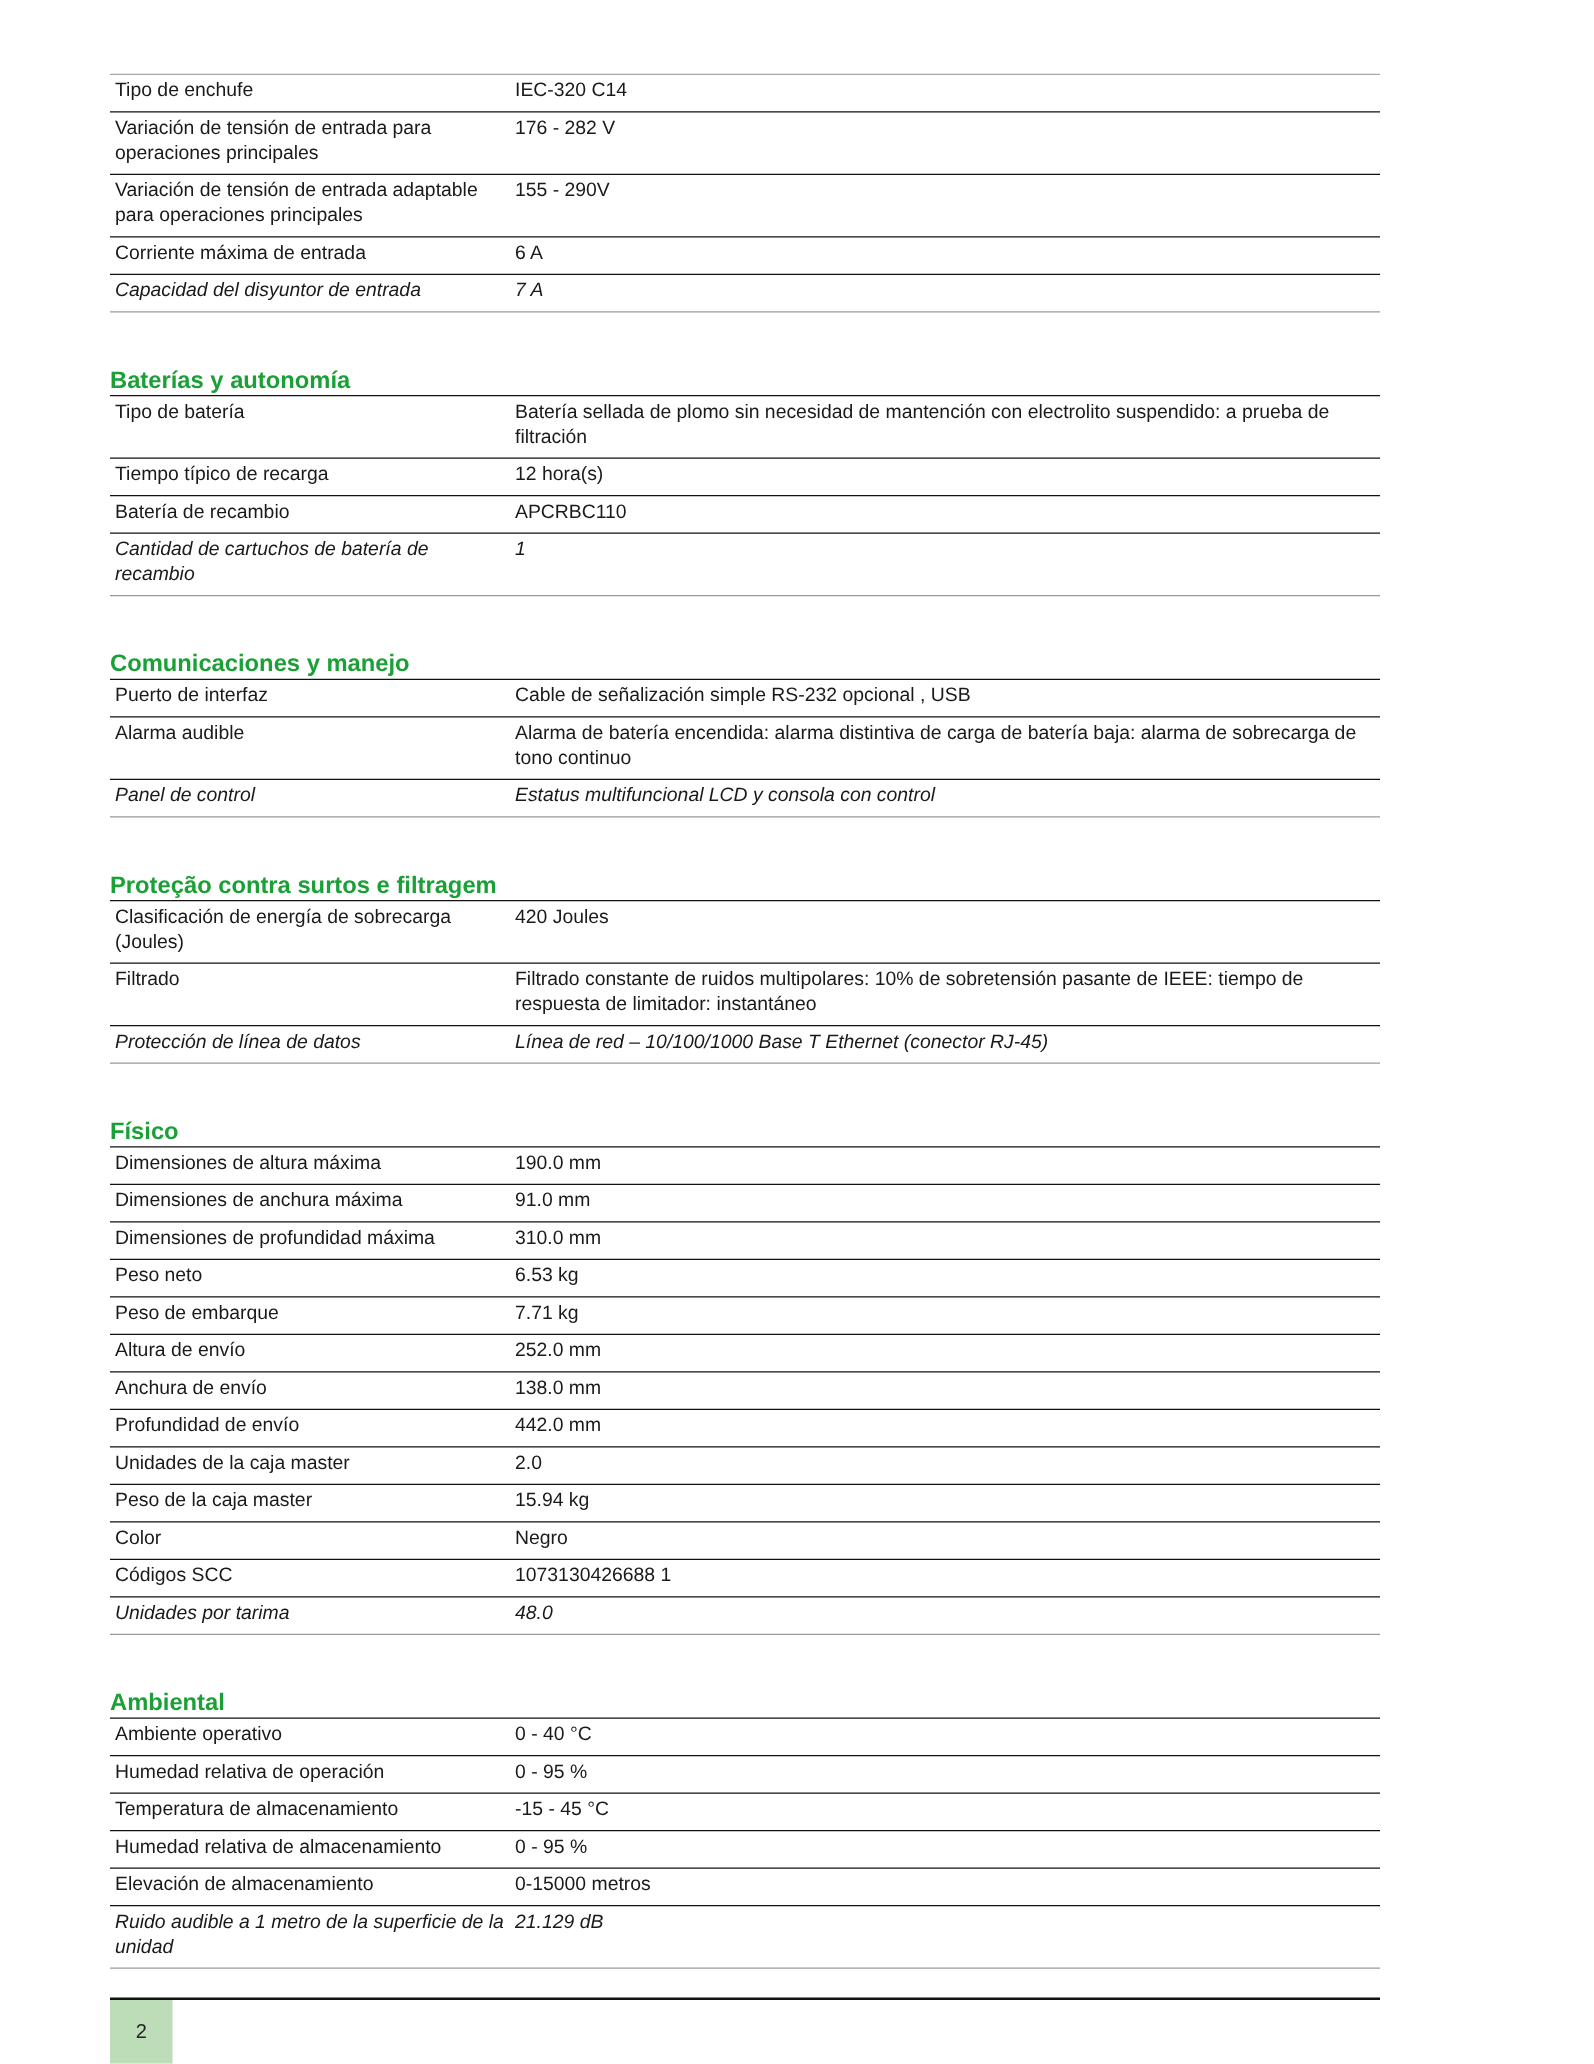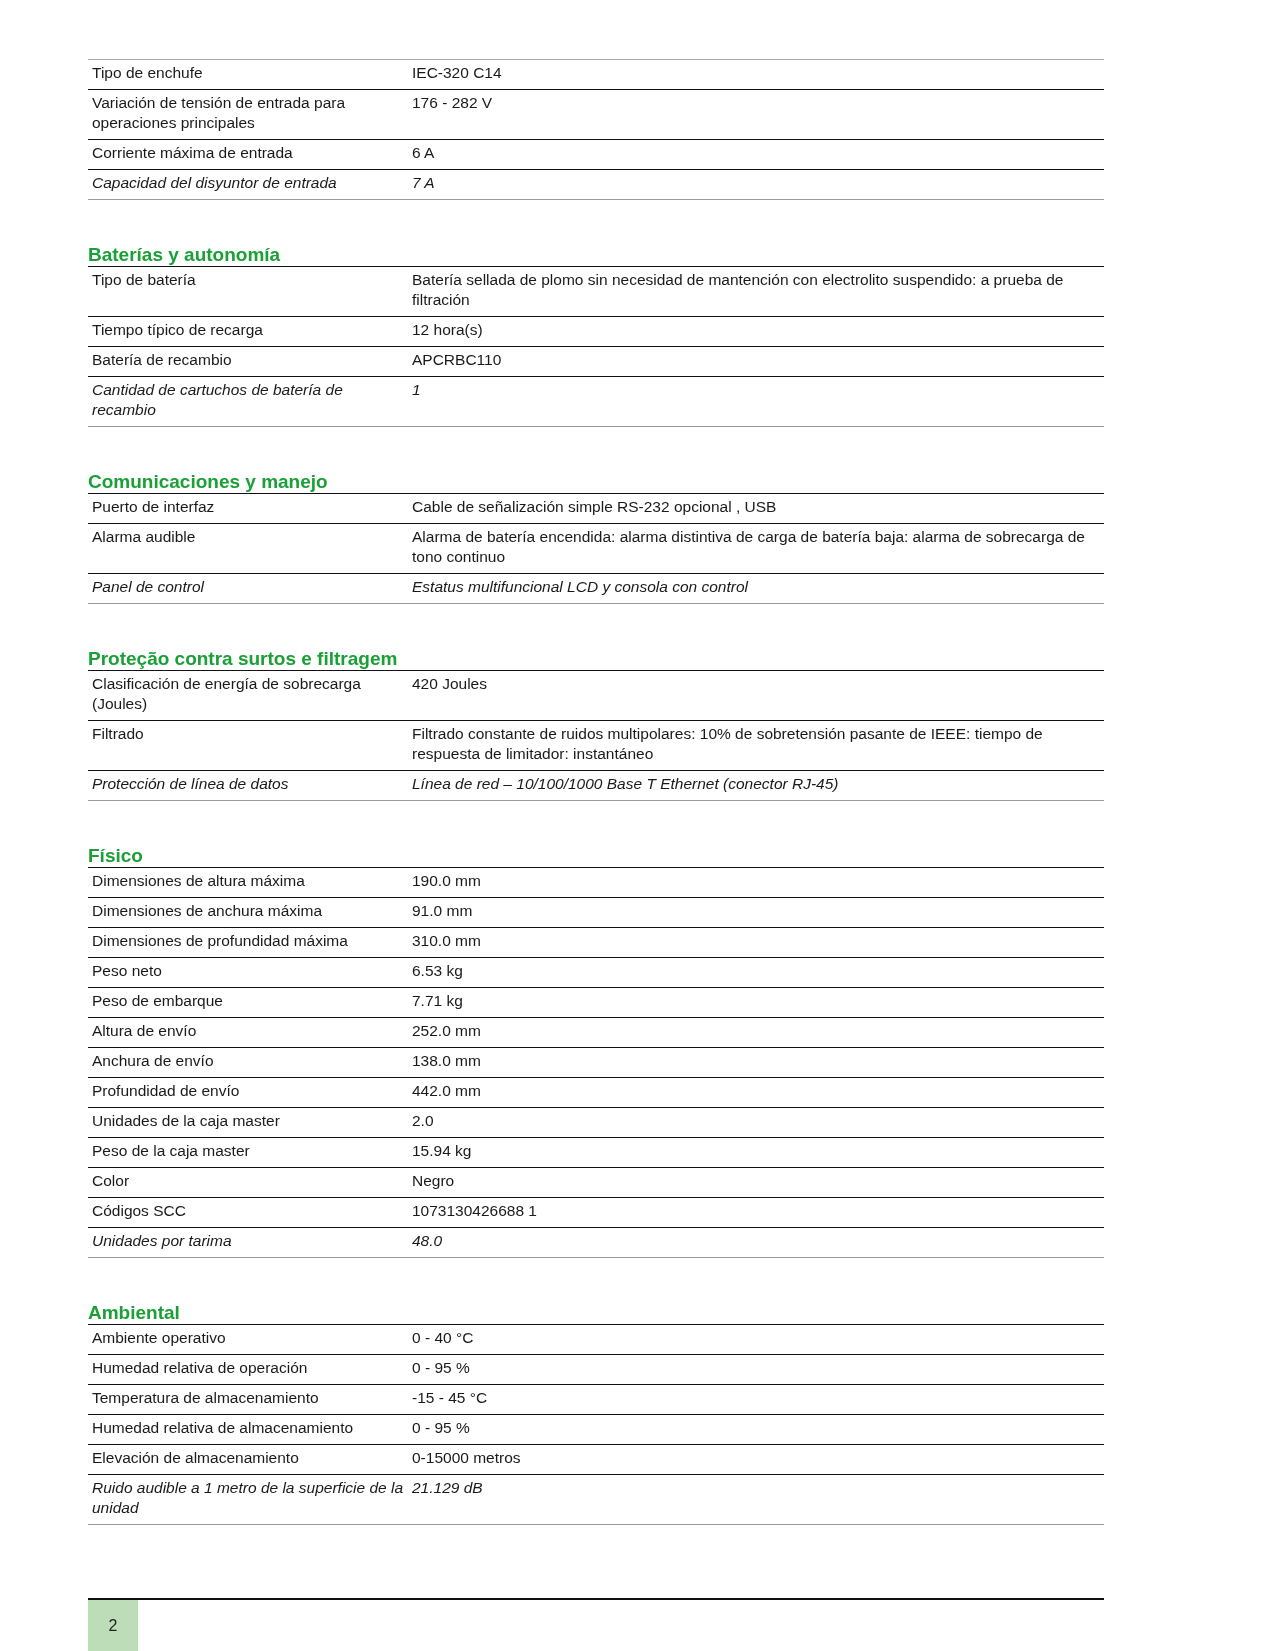--- a/index.html
+++ b/index.html
@@ -111,20 +111,24 @@
       <tbody>
         <tr>
           <td class="label">Tipo de enchufe</td>
           <td class="value">IEC-320 C14</td>
         </tr>
         <tr>
           <td class="label">Variación de tensión de entrada para operaciones principales</td>
           <td class="value">176 - 282 V</td>
         </tr>
         <tr>
+          <td class="label">Variación de tensión de entrada adaptable para operaciones principales</td>
+          <td class="value">155 - 290V</td>
+        </tr>
+        <tr>
           <td class="label">Corriente máxima de entrada</td>
           <td class="value">6 A</td>
         </tr>
         <tr>
           <td class="label">Capacidad del disyuntor de entrada</td>
           <td class="value">7 A</td>
         </tr>
       </tbody>
     </table>
   </div>

